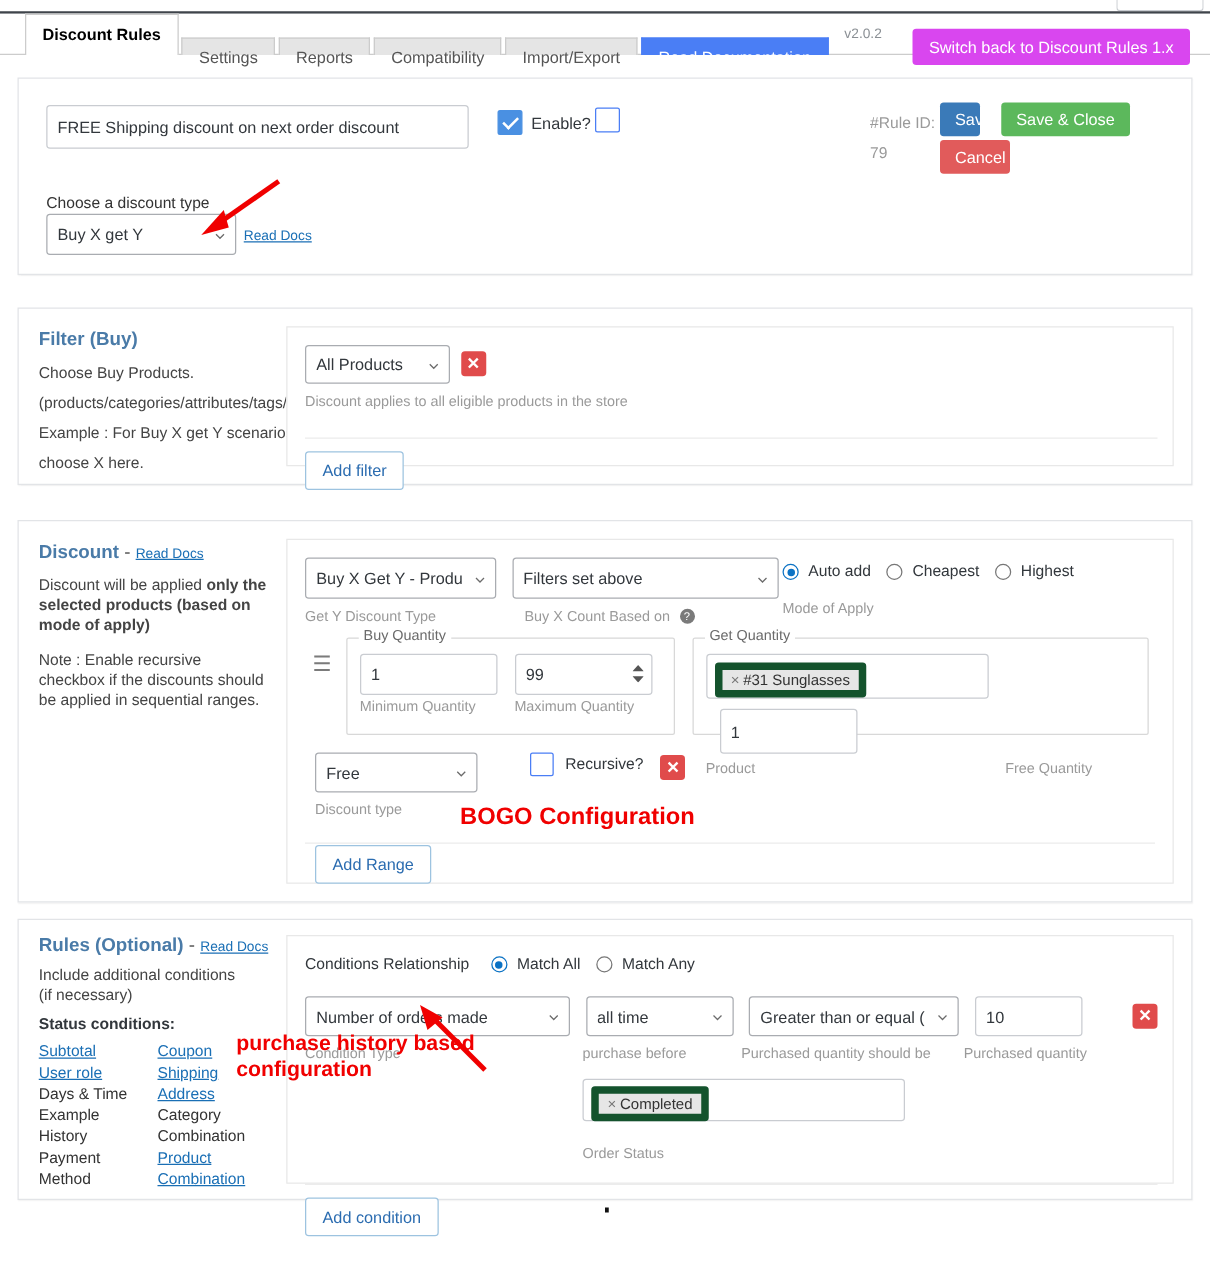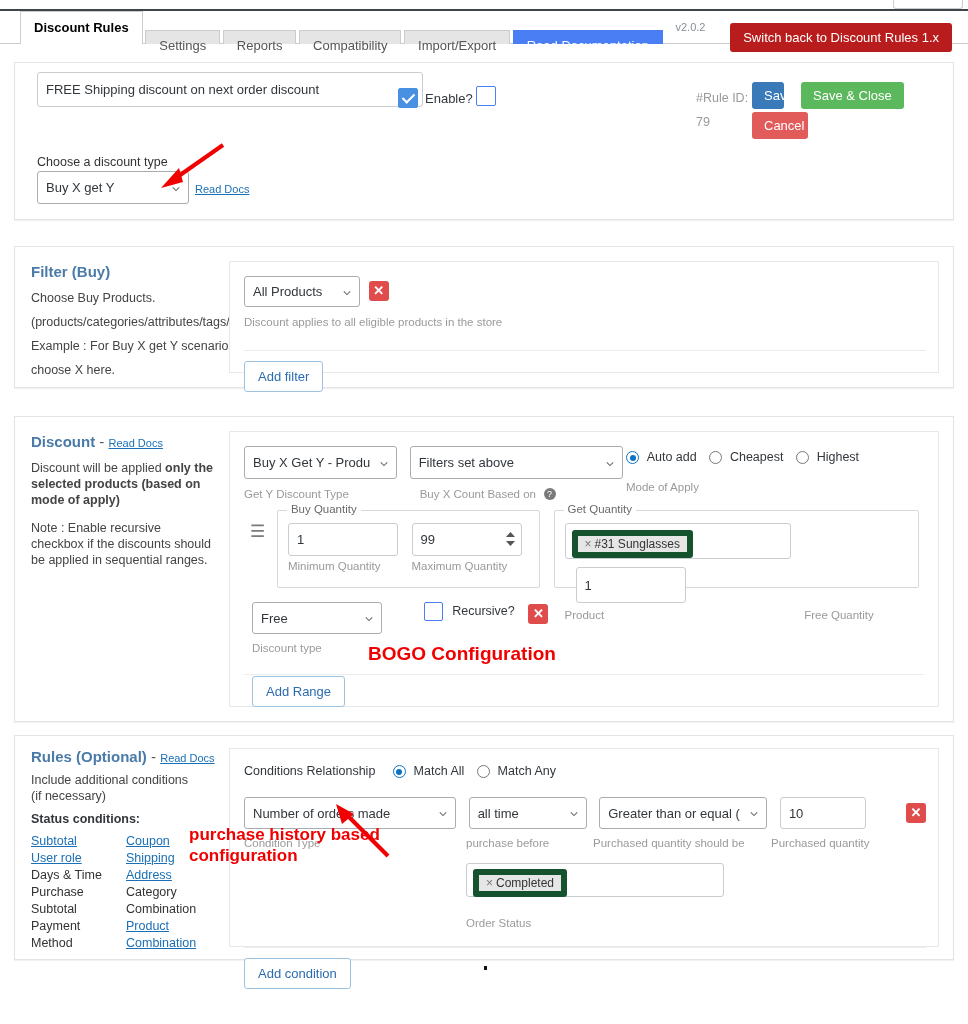--- a/index.html
+++ b/index.html
@@ -42,21 +42,21 @@
   }
   .tab.doc {
     background:#4a7ef5; color:#fff; border-color:#4a7ef5; font-weight:normal;
   }
   .version {
     display:inline-block; margin-left:9px; color:#8a8f94; font-size:11px;
     vertical-align:bottom; line-height:33px;
   }
   .switch-btn {
     position:absolute; right:16px; top:12px;
-    background:#b91c1c; color:#fff; border:none; border-radius:3px;
+    background:#d946ef; color:#fff; border:none; border-radius:3px;
     padding:7px 13px; font-size:13px; cursor:pointer;
   }
 
   
   .panel {
     position:absolute; left:14px; width:940px;
     background:#fff; border:1px solid #e2e4e7;
     box-shadow:0 1px 1px rgba(0,0,0,.05);
   }
   .panel-left {
@@ -169,21 +169,21 @@
   <span class="tab">Settings</span>
   <span class="tab">Reports</span>
   <span class="tab">Compatibility</span>
   <span class="tab">Import/Export</span>
   <span class="tab doc">Read Documentation</span>
   <span class="version">v2.0.2</span>
   <button class="switch-btn">Switch back to Discount Rules 1.x</button>
 </div>
 
 <div class="panel" id="panel-header" style="top:62px; height:158px;">
-  <input class="tinput" id="rule-name" style="position: absolute; left: 22px; top: 9px; width: 386px; height: 35px;" value="FREE Shipping discount on next order discount">
+  <input class="tinput" id="rule-name" style="position: absolute; left: 22px; top: 21px; width: 338px; height: 35px;" value="FREE Shipping discount on next order discount">
 
   <span class="cbox checked" style="position:absolute; left:383px; top:25px;"></span>
   <span style="position:absolute; left:410px; top:28px; font-size:13px;">Enable?</span>
 
   <span class="cbox" style="position:absolute; left:461px; top:23px;"></span>
 
   <span style="position:absolute; left:681px; top:28px; font-size:12.5px; color:#9a9a9a;">#Rule ID:</span>
   <span style="position:absolute; left:681px; top:52px; font-size:12.5px; color:#9a9a9a;">79</span>
 
   <button class="btn-blue" style="position:absolute; left:737px; top:19px; width:32px;">Save</button>
@@ -345,21 +345,21 @@
       <a class="link">Read Docs</a>
     </div>
     <div class="sec-desc wrap" style="width:165px;">Include additional conditions (if necessary)</div>
     <div style="font-size:12.5px; font-weight:bold; margin:8px 0 7px 0;">Status conditions:</div>
 
     <div style="position:relative; width:190px; font-size:12.5px; line-height:17px;">
       <div style="position:absolute; left:0; top:0; width:78px;">
         <div class="link">Subtotal</div>
         <div class="link">User role</div>
         <div class="nolink">Days &amp; Time</div>
-        <div class="nolink">Purchase Subtotal</div>
+        <div class="nolink">Example History</div>
         <div class="nolink" style="width:58px;">Payment Method</div>
       </div>
       <div style="position:absolute; left:95px; top:0; width:82px;">
         <div class="link">Coupon</div>
         <div class="link" style="width:60px;">Shipping Address</div>
         <div class="nolink" style="width:70px;">Category Combination</div>
         <div class="link" style="width:72px;">Product Combination</div>
       </div>
     </div>
   </div>

